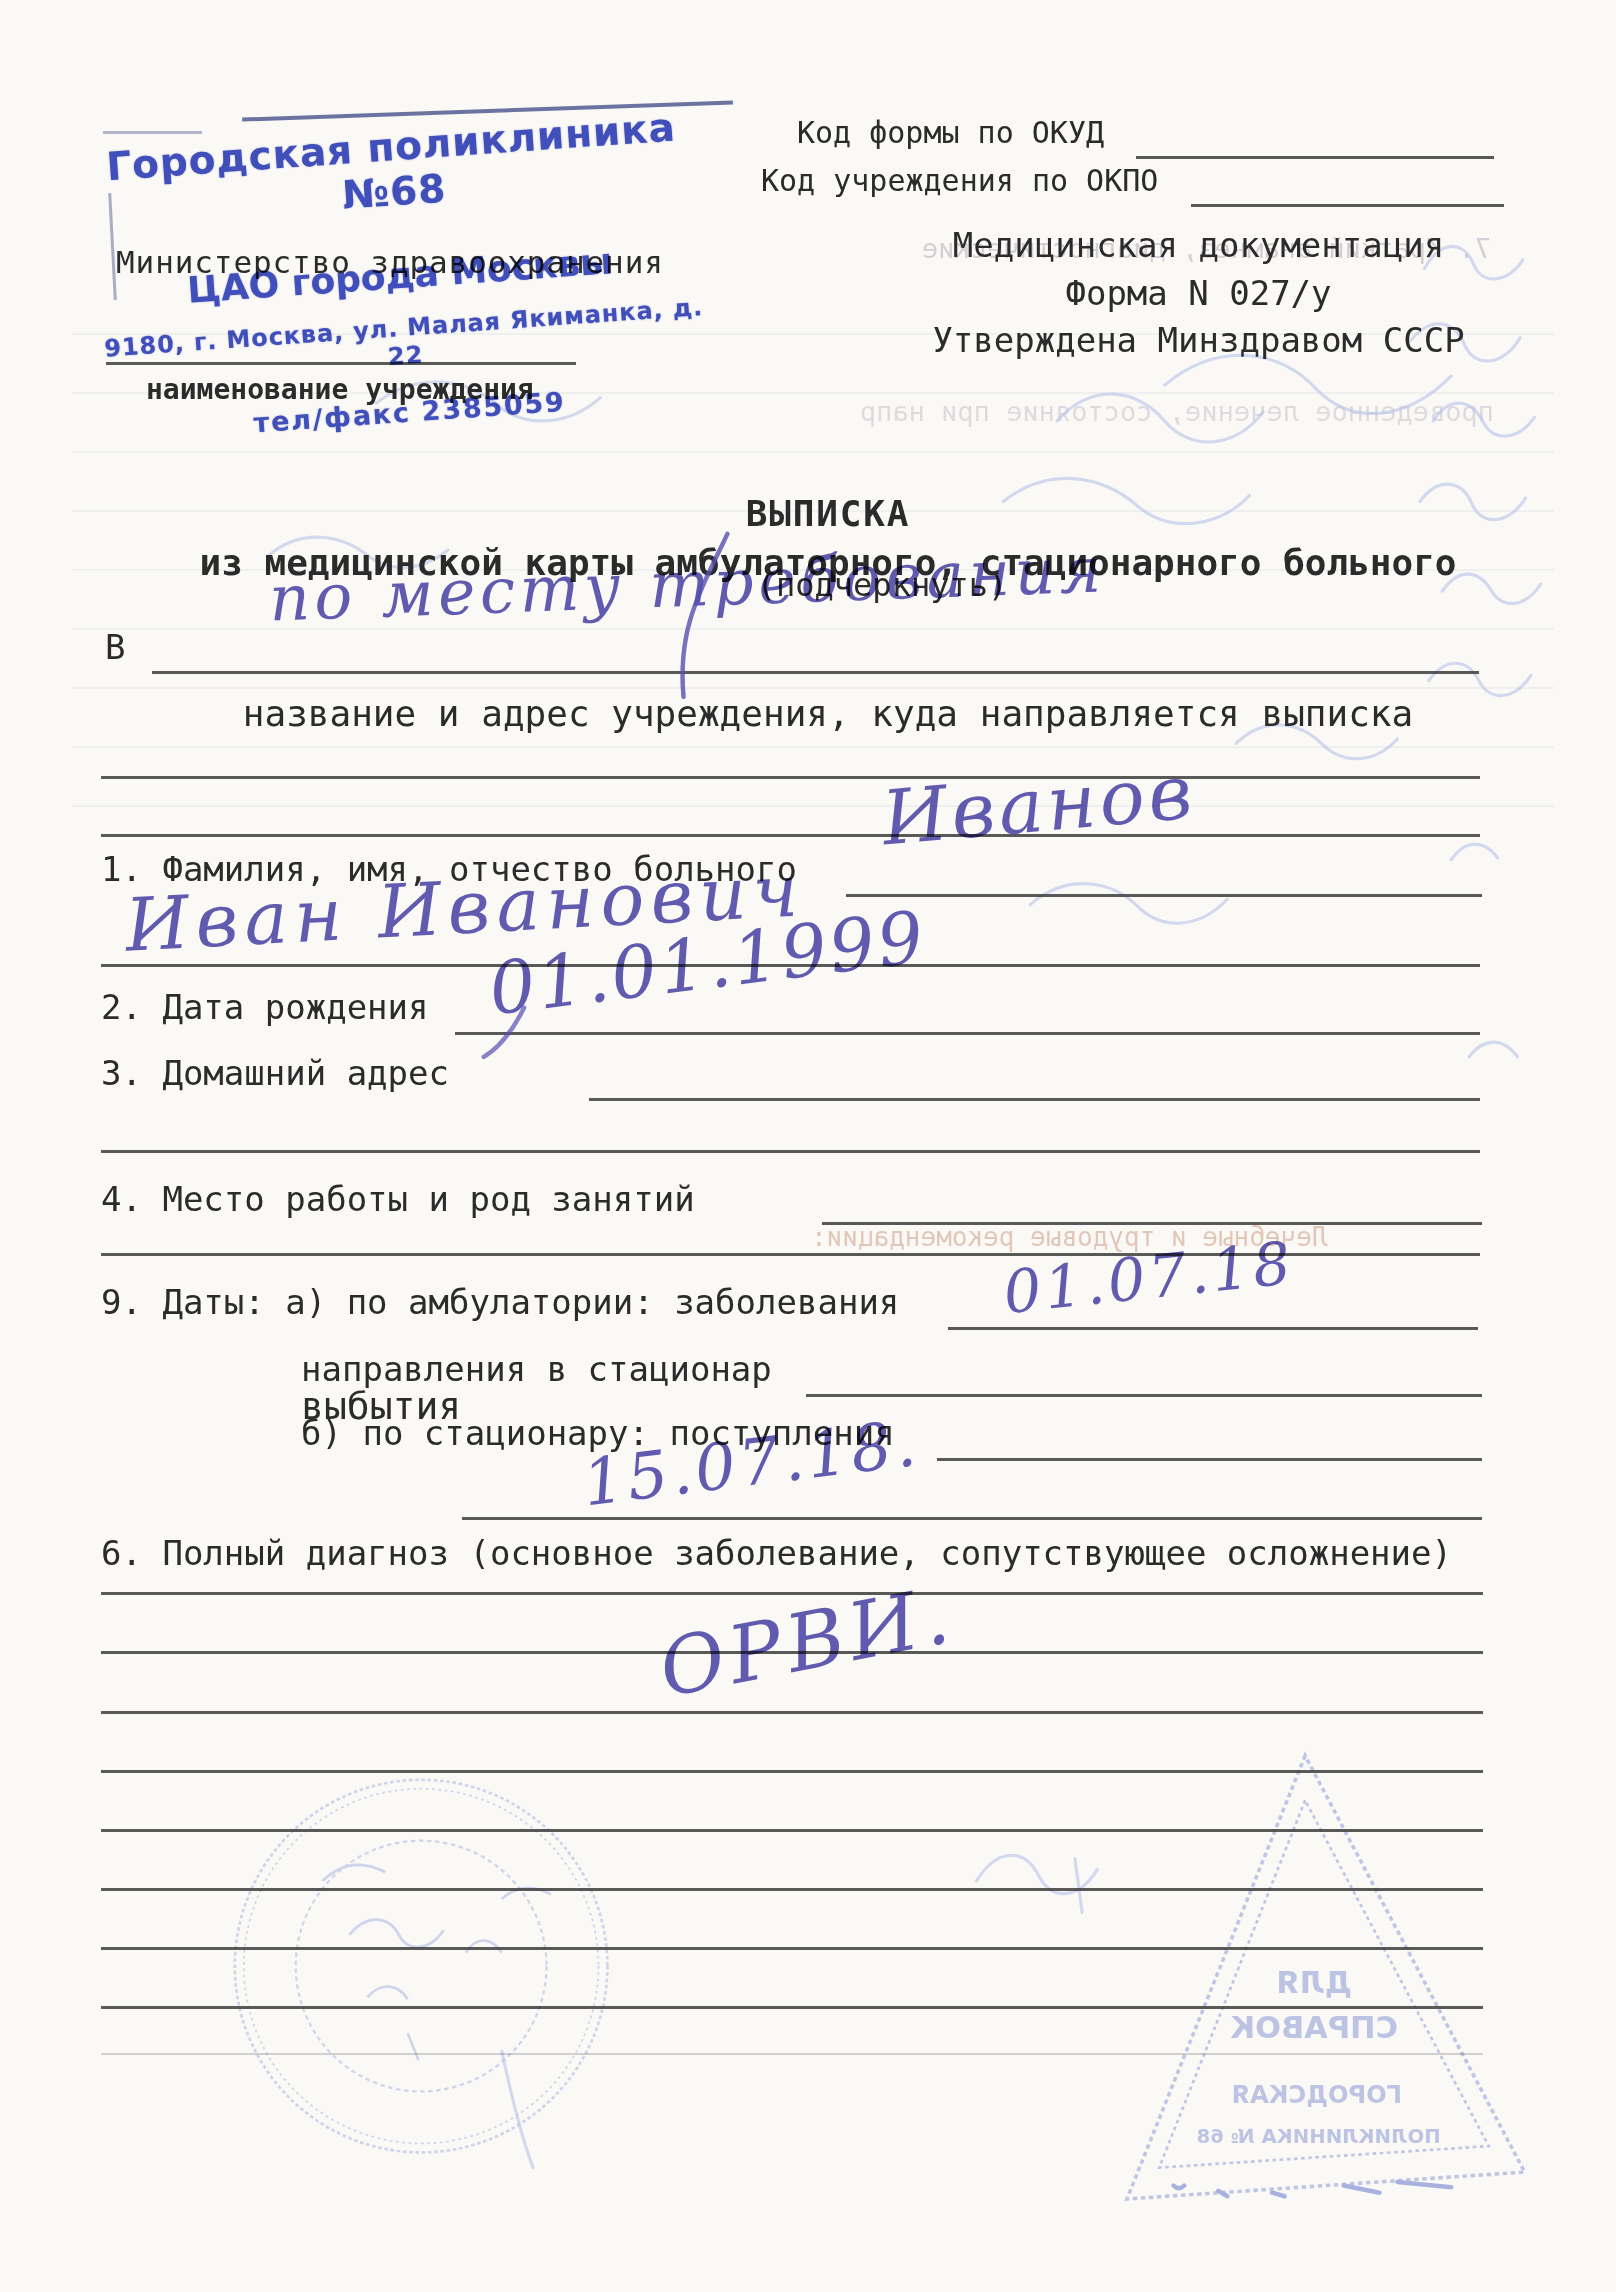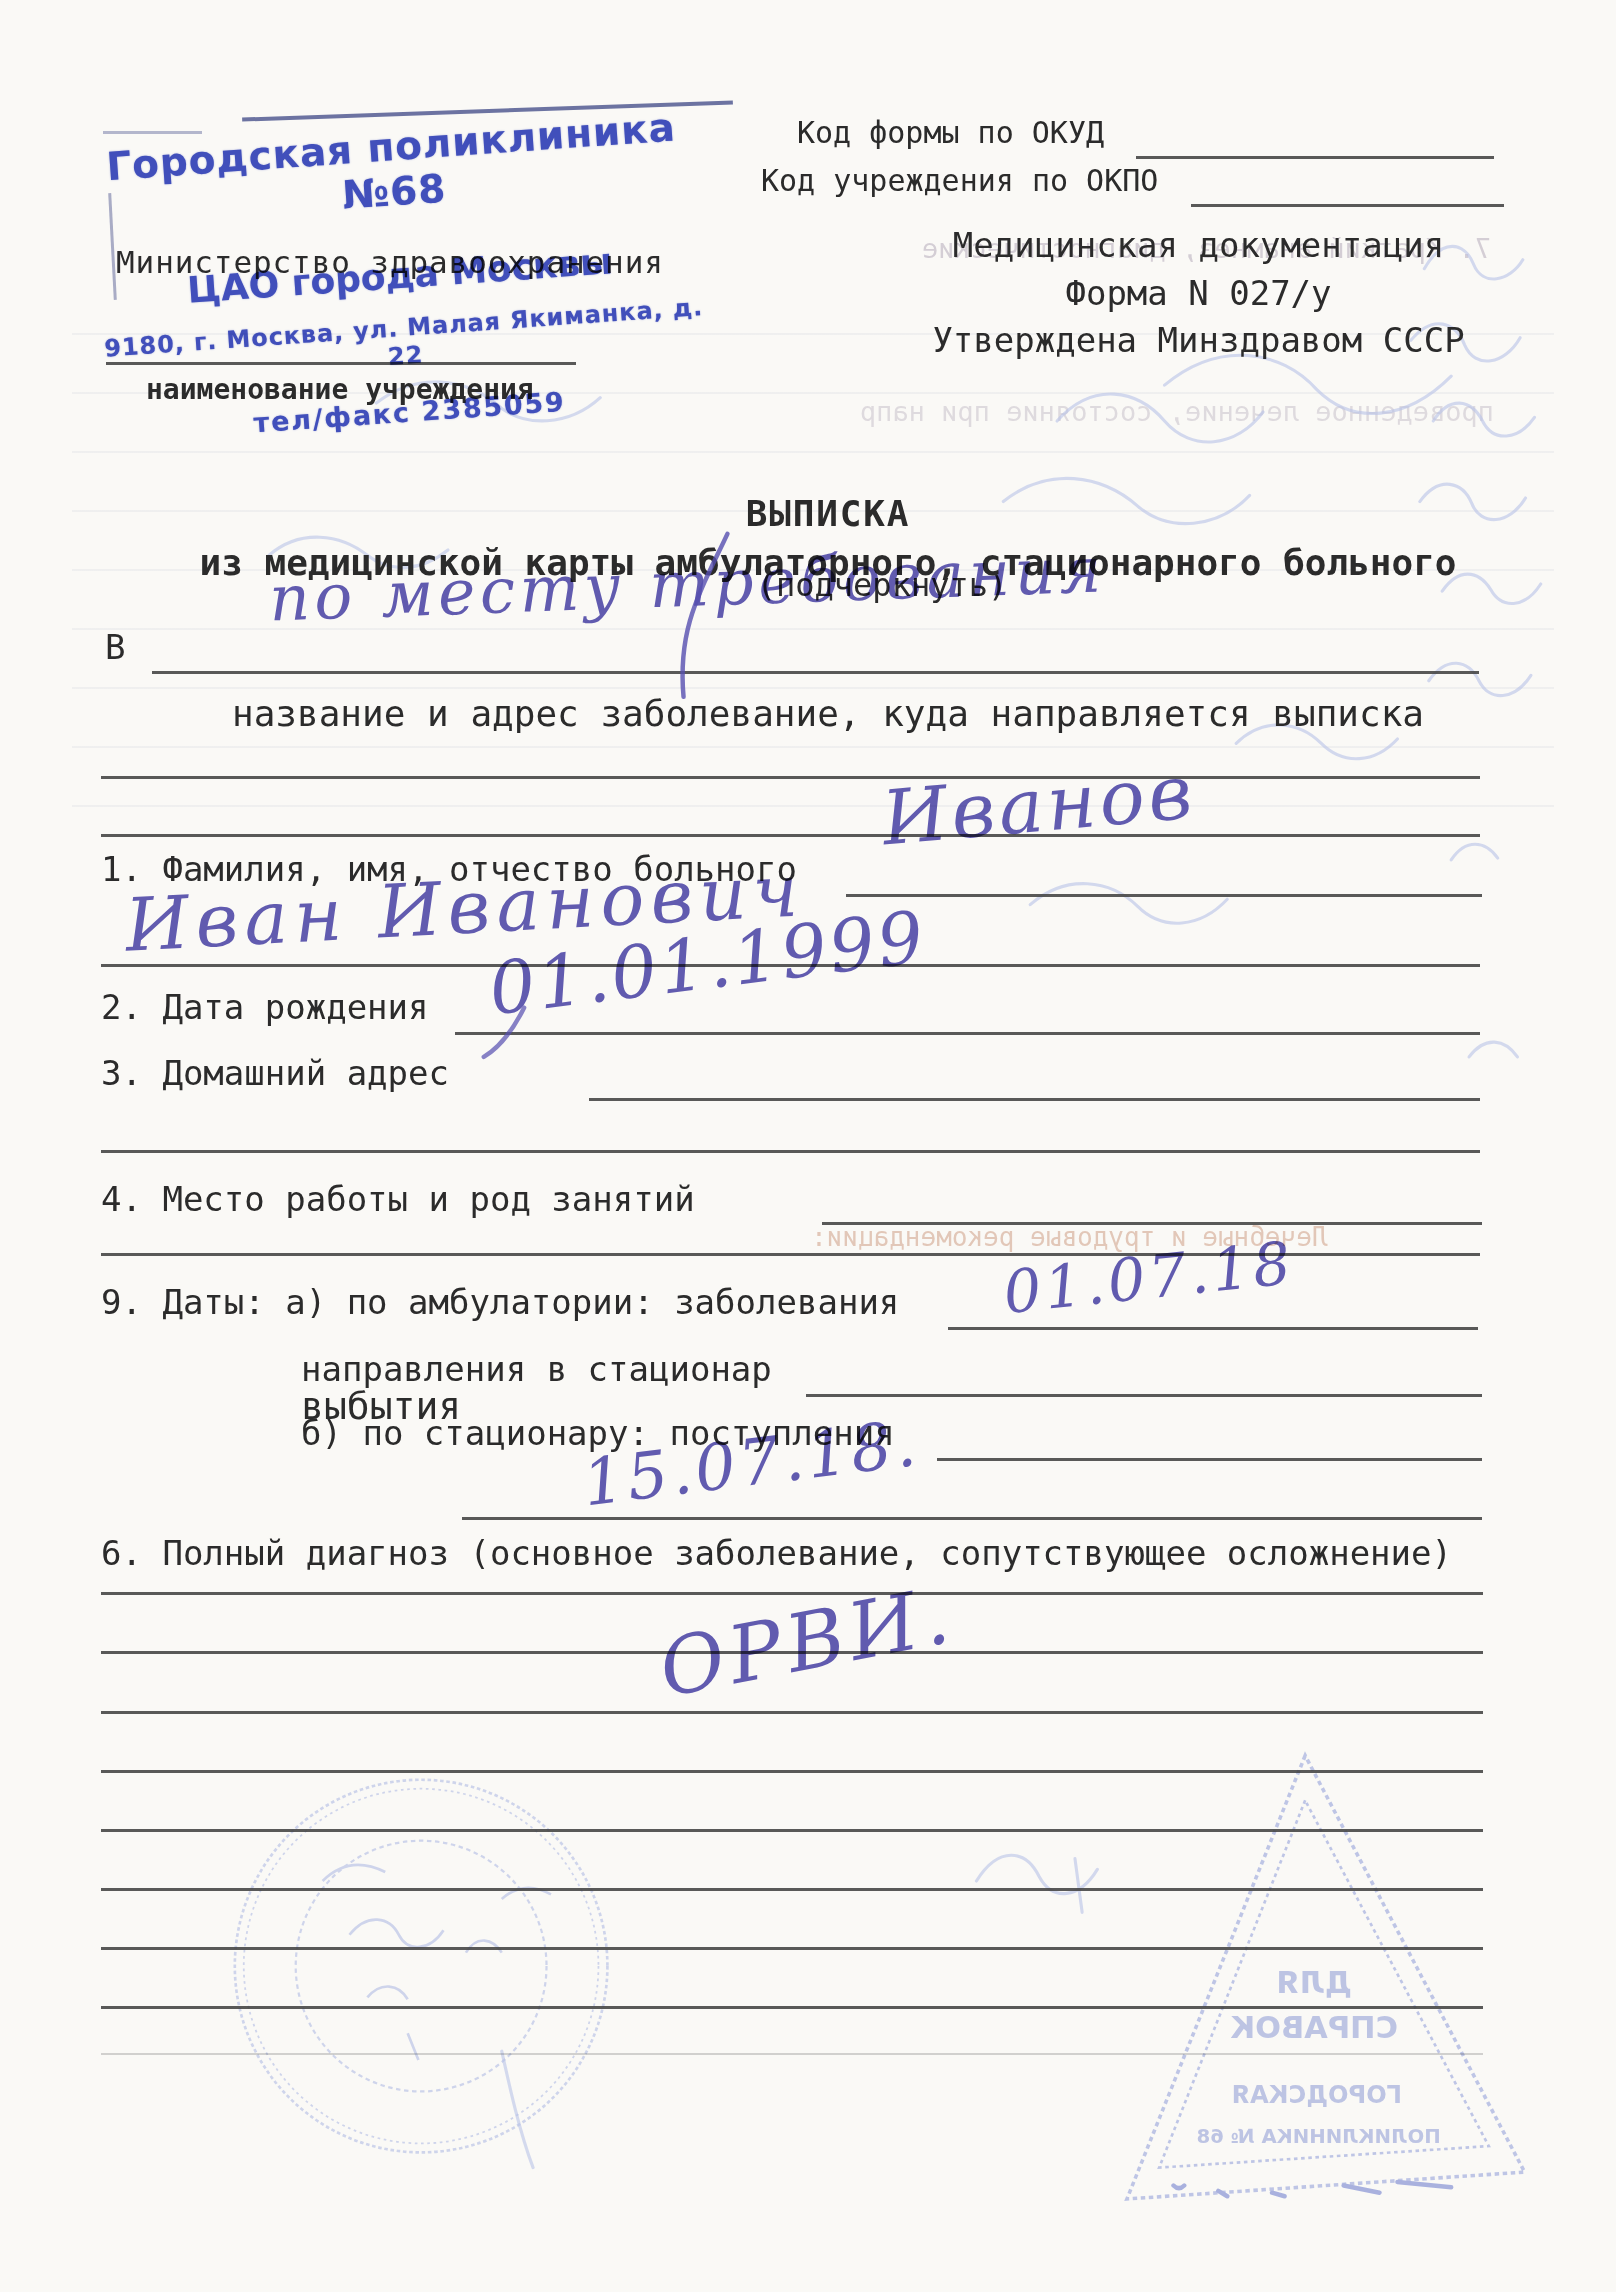--- a/index.html
+++ b/index.html
@@ -107,21 +107,21 @@
       <div>Форма N 027/у</div>
       <div>Утверждена Минздравом СССР</div>
     </div>
 
     <div class="abs mono b center" style="left:67px;top:469px;width:1522px;font-size:36px;letter-spacing:1.8px;">ВЫПИСКА</div>
     <div class="abs mono b center" style="left:67px;top:518px;width:1522px;font-size:36px;">из медицинской карты амбулаторного, стационарного больного</div>
     <div class="abs mono center" style="left:121px;top:566px;width:1522px;font-size:32px;">(подчеркнуть)</div>
 
     <div class="abs mono" style="left:105px;top:627px;font-size:34px;">В</div>
     <div class="rule" style="left:152px;top:671px;width:1327px;"></div>
-    <div class="abs mono center" style="left:67px;top:693px;width:1522px;font-size:36px;">название и адрес заболевание, куда направляется выписка</div>
+    <div class="abs mono center" style="left:67px;top:693px;width:1522px;font-size:36px;">название и адрес учреждения, куда направляется выписка</div>
 
     <div class="rule" style="left:101px;top:776px;width:1379px;"></div>
     <div class="rule" style="left:101px;top:834px;width:1379px;"></div>
 
     <div class="abs mono" style="left:101px;top:849px;font-size:34px;">1. Фамилия, имя, отчество больного</div>
     <div class="rule" style="left:846px;top:894px;width:636px;"></div>
     <div class="rule" style="left:101px;top:964px;width:1379px;"></div>
 
     <div class="abs mono" style="left:101px;top:987px;font-size:34px;">2. Дата рождения</div>
     <div class="rule" style="left:455px;top:1032px;width:1025px;"></div>

